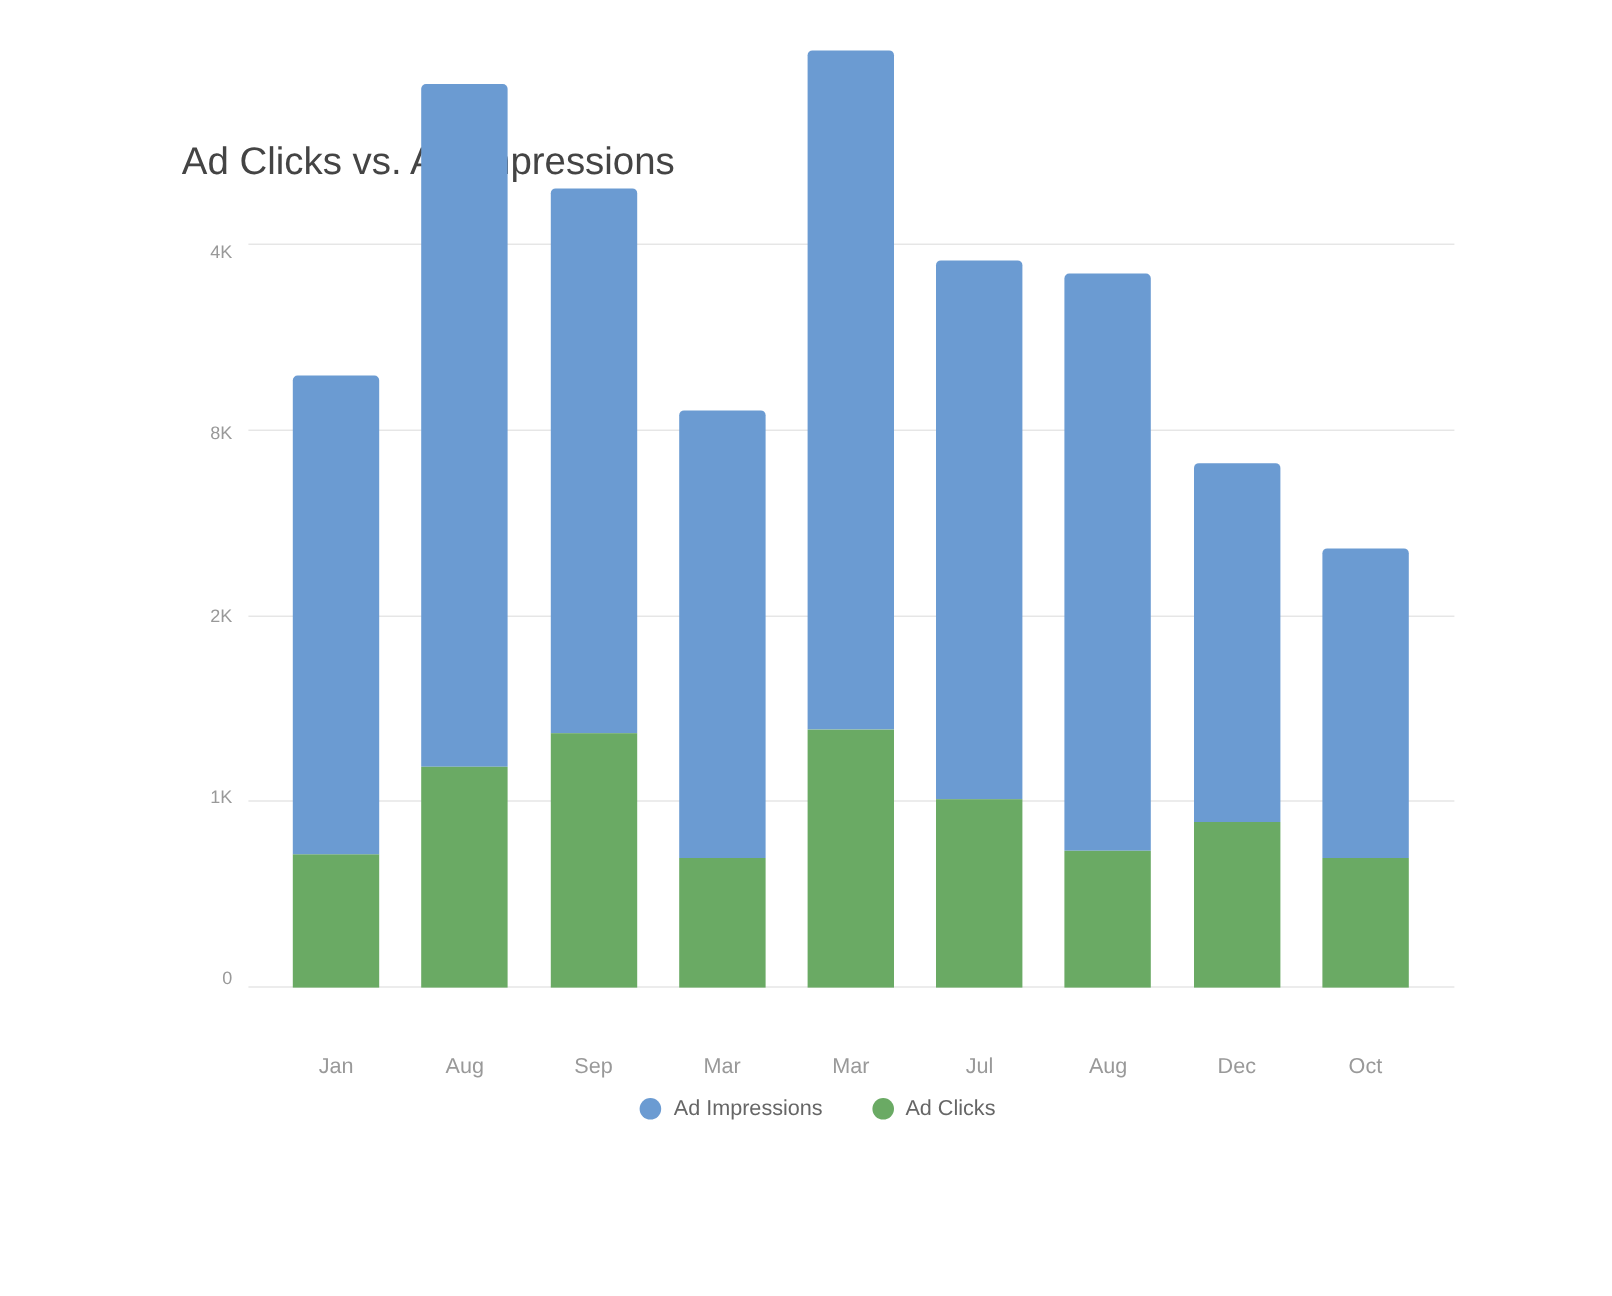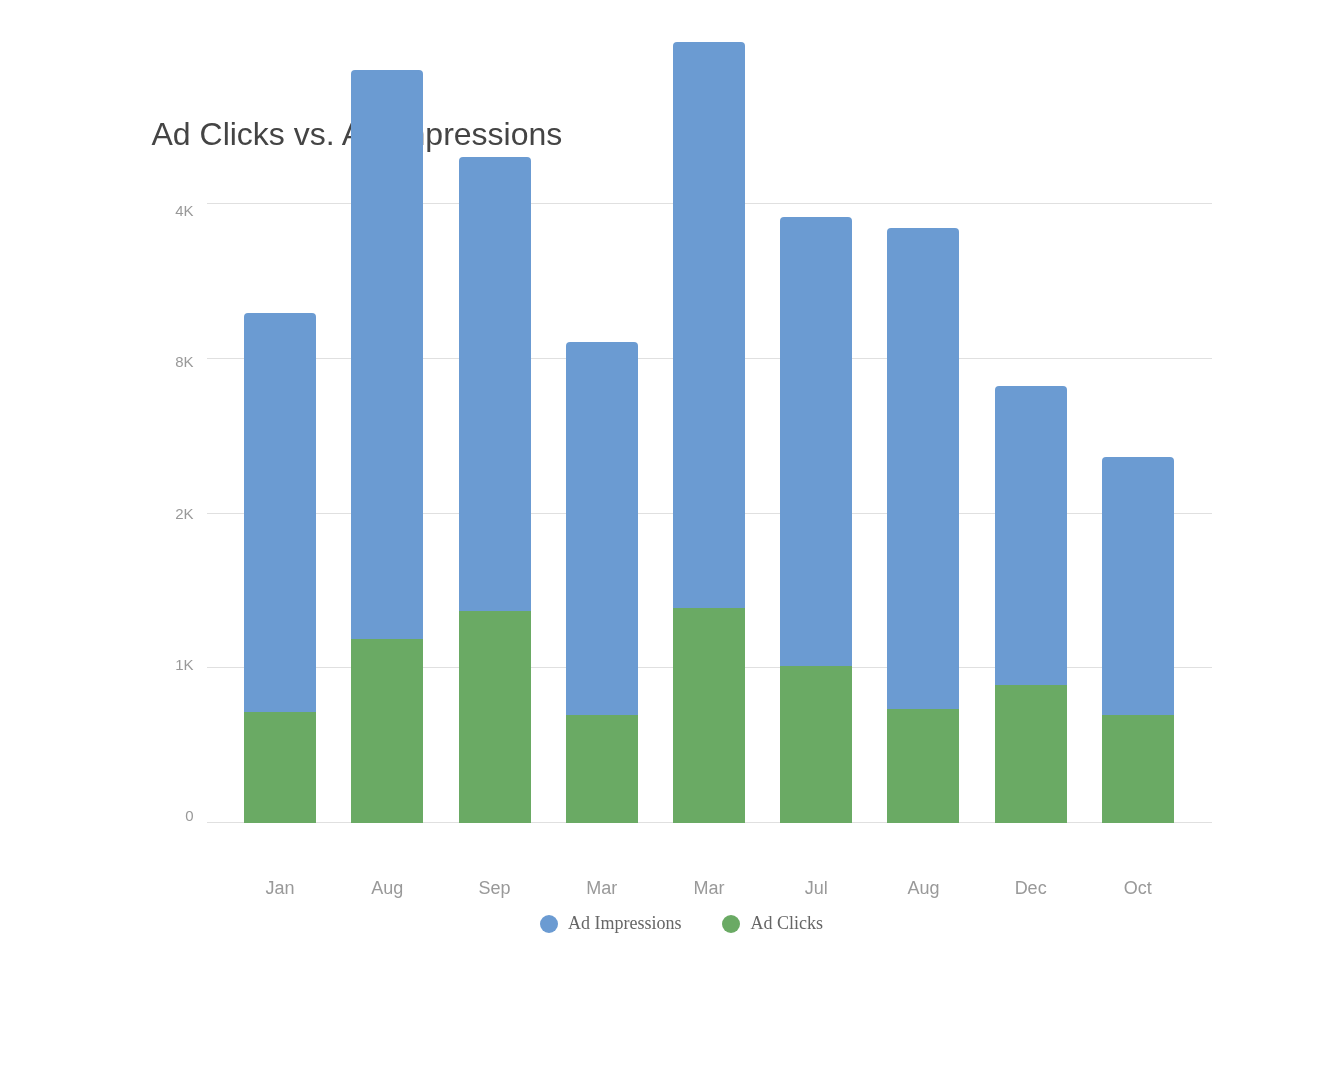--- a/index.html
+++ b/index.html
@@ -113,21 +113,20 @@
       text-align: center;
       width: 72px;
       margin-top: 40px;
     }
     .legend {
       display: flex;
       justify-content: center;
       align-items: center;
       gap: 41px;
       margin-top: 30px;
-      font-family: Liberation Serif, serif;
     }
     .legend-item {
       display: flex;
       align-items: center;
       gap: 10px;
     }
     .legend-dot {
       width: 18px;
       height: 18px;
       border-radius: 50%;

